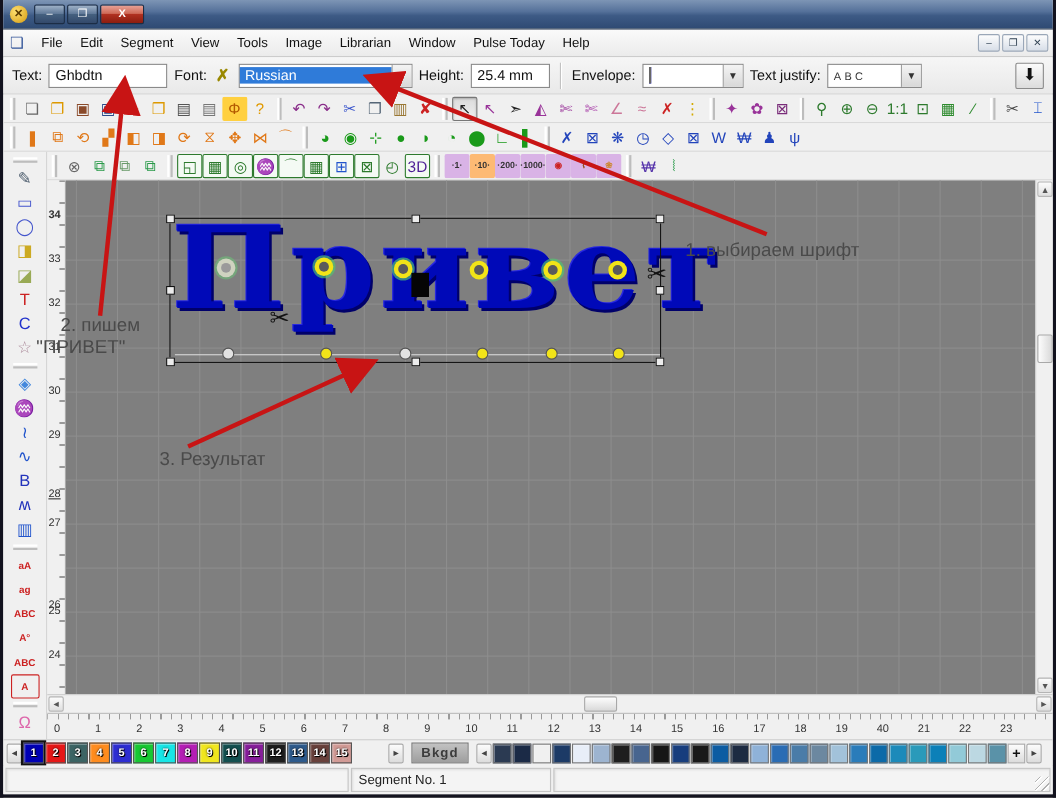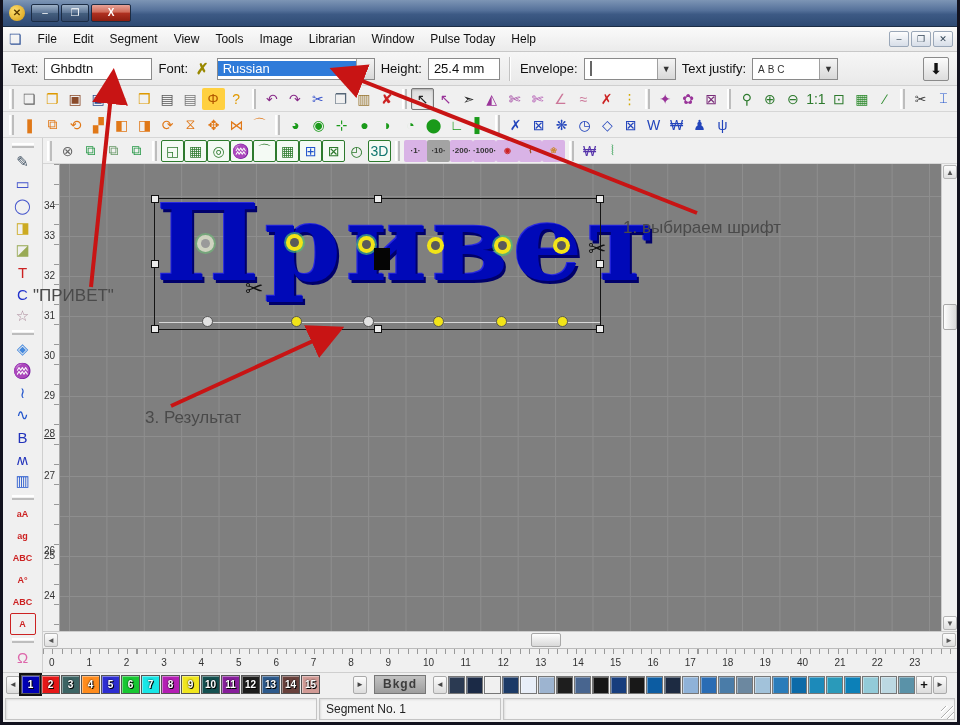--- a/index.html
+++ b/index.html
@@ -336,48 +336,48 @@
         <span class="tgroup">
             <span class="ticon boxed" style="color: rgb(45, 122, 45);">◱</span>
             <span class="ticon boxed" style="color: rgb(45, 122, 45);">▦</span>
             <span class="ticon boxed" style="color: rgb(45, 122, 45);">◎</span>
             <span class="ticon boxed" style="color: rgb(45, 122, 45);">♒</span>
             <span class="ticon boxed" style="color: rgb(45, 122, 45);">⌒</span>
             <span class="ticon boxed" style="color: rgb(45, 122, 45);">▦</span>
             <span class="ticon boxed" style="color: rgb(34, 85, 204);">⊞</span>
             <span class="ticon boxed" style="color: rgb(45, 122, 45);">⊠</span>
             <span class="ticon" style="color: rgb(45, 122, 45);">◴</span>
-            <span class="ticon boxed" style="color: #0f766e;">3D</span>
+            <span class="ticon boxed" style="color: #4c1d95;">3D</span>
           </span>
         <span class="grip"></span>
         <span class="tgroup">
             <span class="ticon tiny" style="color: rgb(51, 51, 51); background: rgb(217, 179, 230);">·1·</span>
-            <span class="ticon tiny" style="color: rgb(51, 51, 51); background: #a3a3a3;">·10·</span>
+            <span class="ticon tiny" style="color: rgb(51, 51, 51); background: #fdba74;">·10·</span>
             <span class="ticon tiny" style="color: rgb(51, 51, 51); background: rgb(217, 179, 230);">·200·</span>
             <span class="ticon tiny" style="color: rgb(51, 51, 51); background: rgb(217, 179, 230);">·1000·</span>
             <span class="ticon tiny" style="color: rgb(204, 34, 34); background: rgb(217, 179, 230);">◉</span>
             <span class="ticon tiny" style="color: rgb(136, 68, 0); background: rgb(217, 179, 230);">⌇</span>
             <span class="ticon tiny" style="color: rgb(204, 136, 51); background: rgb(217, 179, 230);">❀</span>
           </span>
         <span class="grip"></span>
         <span class="tgroup">
             <span class="ticon" style="color: rgb(85, 51, 170);">₩</span>
             <span class="ticon" style="color: rgb(42, 154, 74);">⦚</span>
           </span>
       </div>
 
       <div class="work">
         <div class="vruler">
-          <span class="num" style="top: 36px;">34</span>
+          <span class="num" style="top: 26px; font-weight: bold;">34</span>
             <span class="num" style="top: 66px;">33</span>
             <span class="num" style="top: 106px;">32</span>
             <span class="num" style="top: 146px;">31</span>
             <span class="num" style="top: 186px;">30</span>
             <span class="num" style="top: 226px;">29</span>
-            <span class="num" style="top: 264px; text-decoration: underline;">28</span>
+            <span class="num" style="top: 280px; text-decoration: underline;">28</span>
             <span class="num" style="top: 306px;">27</span>
             <span class="num" style="top: 346px; margin-top: 35px;">26</span>
             <span class="num" style="top: 386px;">25</span>
             <span class="num" style="top: 426px;">24</span>
             <span class="num" style="top: 466px;">23</span>
         </div>
         <div class="canvas">
           <div class="privet">Привет</div>
           <div class="baseline"></div>
           <div class="selbox">
@@ -515,18 +515,19 @@
         <marker id="ah" markerWidth="9" markerHeight="9" refX="7" refY="4.5" orient="auto">
           <path d="M0,0 L9,4.5 L0,9 z" fill="#c81414"></path>
         </marker>
       </defs>
       <line x1="694" y1="213" x2="334" y2="71" stroke="#c81414" stroke-width="4" marker-end="url(#ah)"></line>
       <line x1="88" y1="287" x2="110" y2="76" stroke="#c81414" stroke-width="4" marker-end="url(#ah)"></line>
       <line x1="168" y1="406" x2="334" y2="330" stroke="#c81414" stroke-width="4" marker-end="url(#ah)"></line>
     </svg>
     <div class="anno" style="left:620px;top:218px">1. выбираем шрифт</div>
     <div class="anno" style="left:30px;top:286px;width:150px">
+      <span class="ind">2. пишем</span>
       <span>"ПРИВЕТ"</span>
     </div>
     <div class="anno" style="left:142px;top:408px">3. Результат</div>
   </div>
 
 </div>
 
 </body></html>

